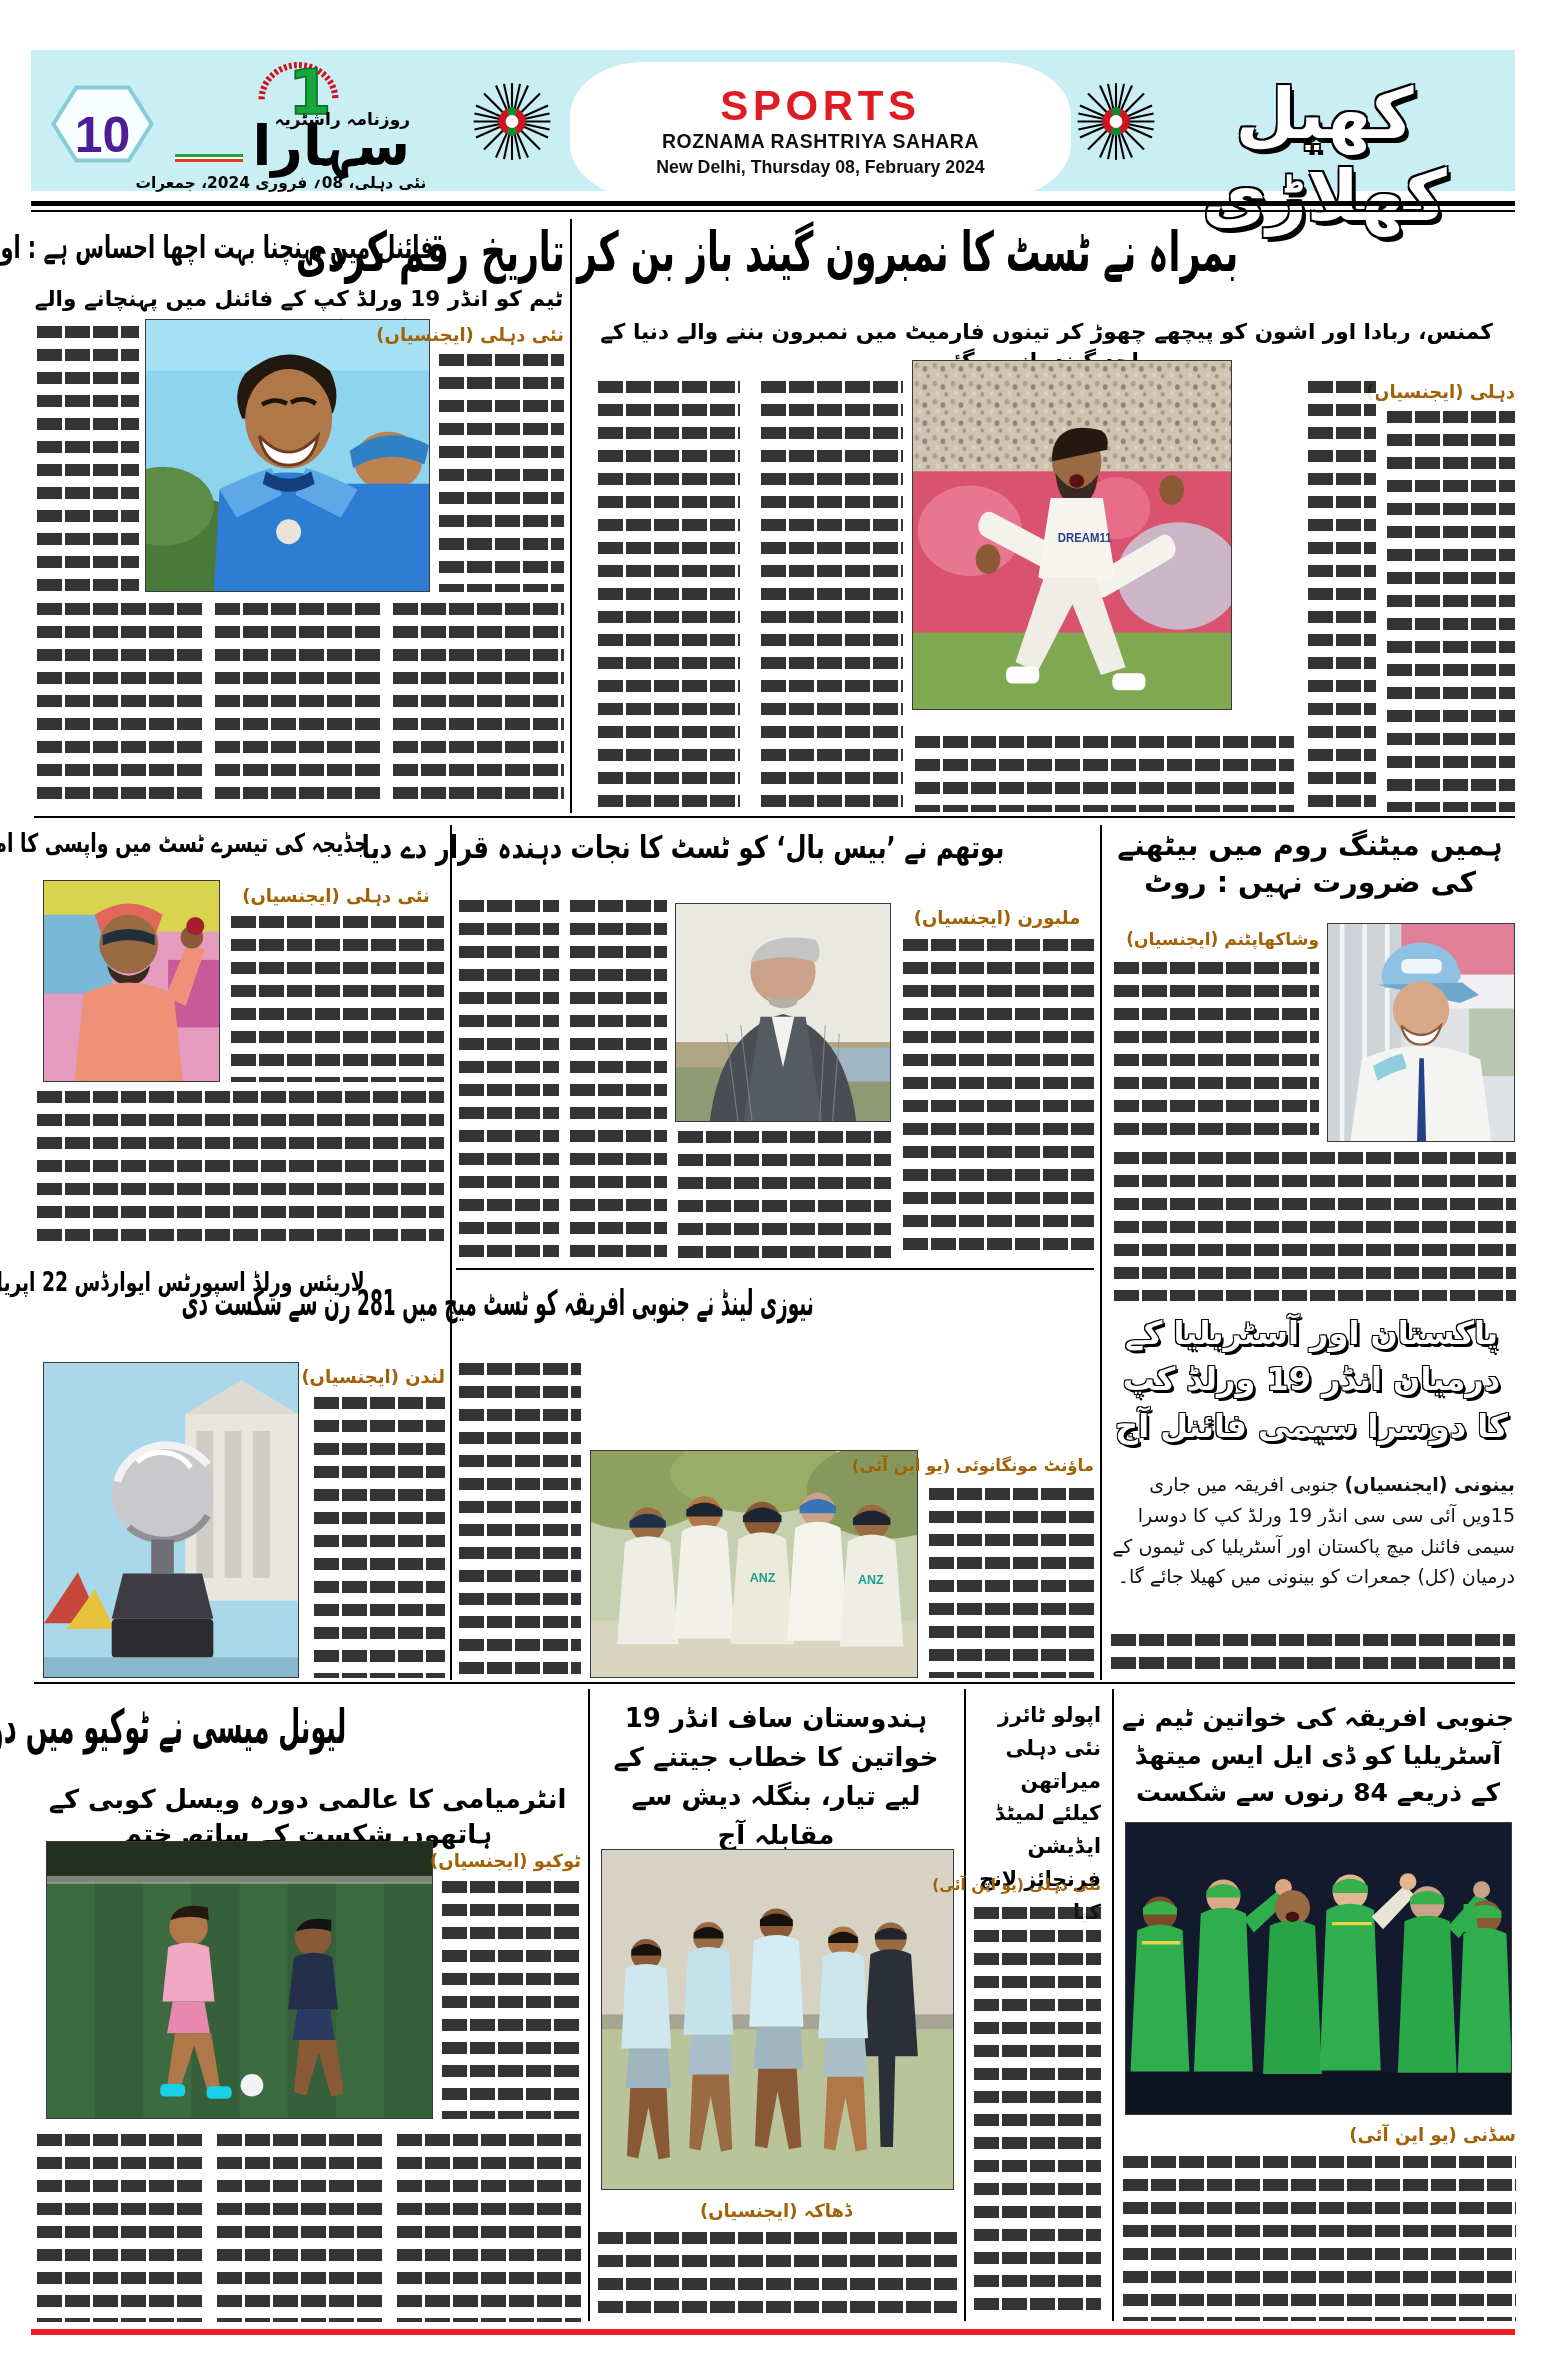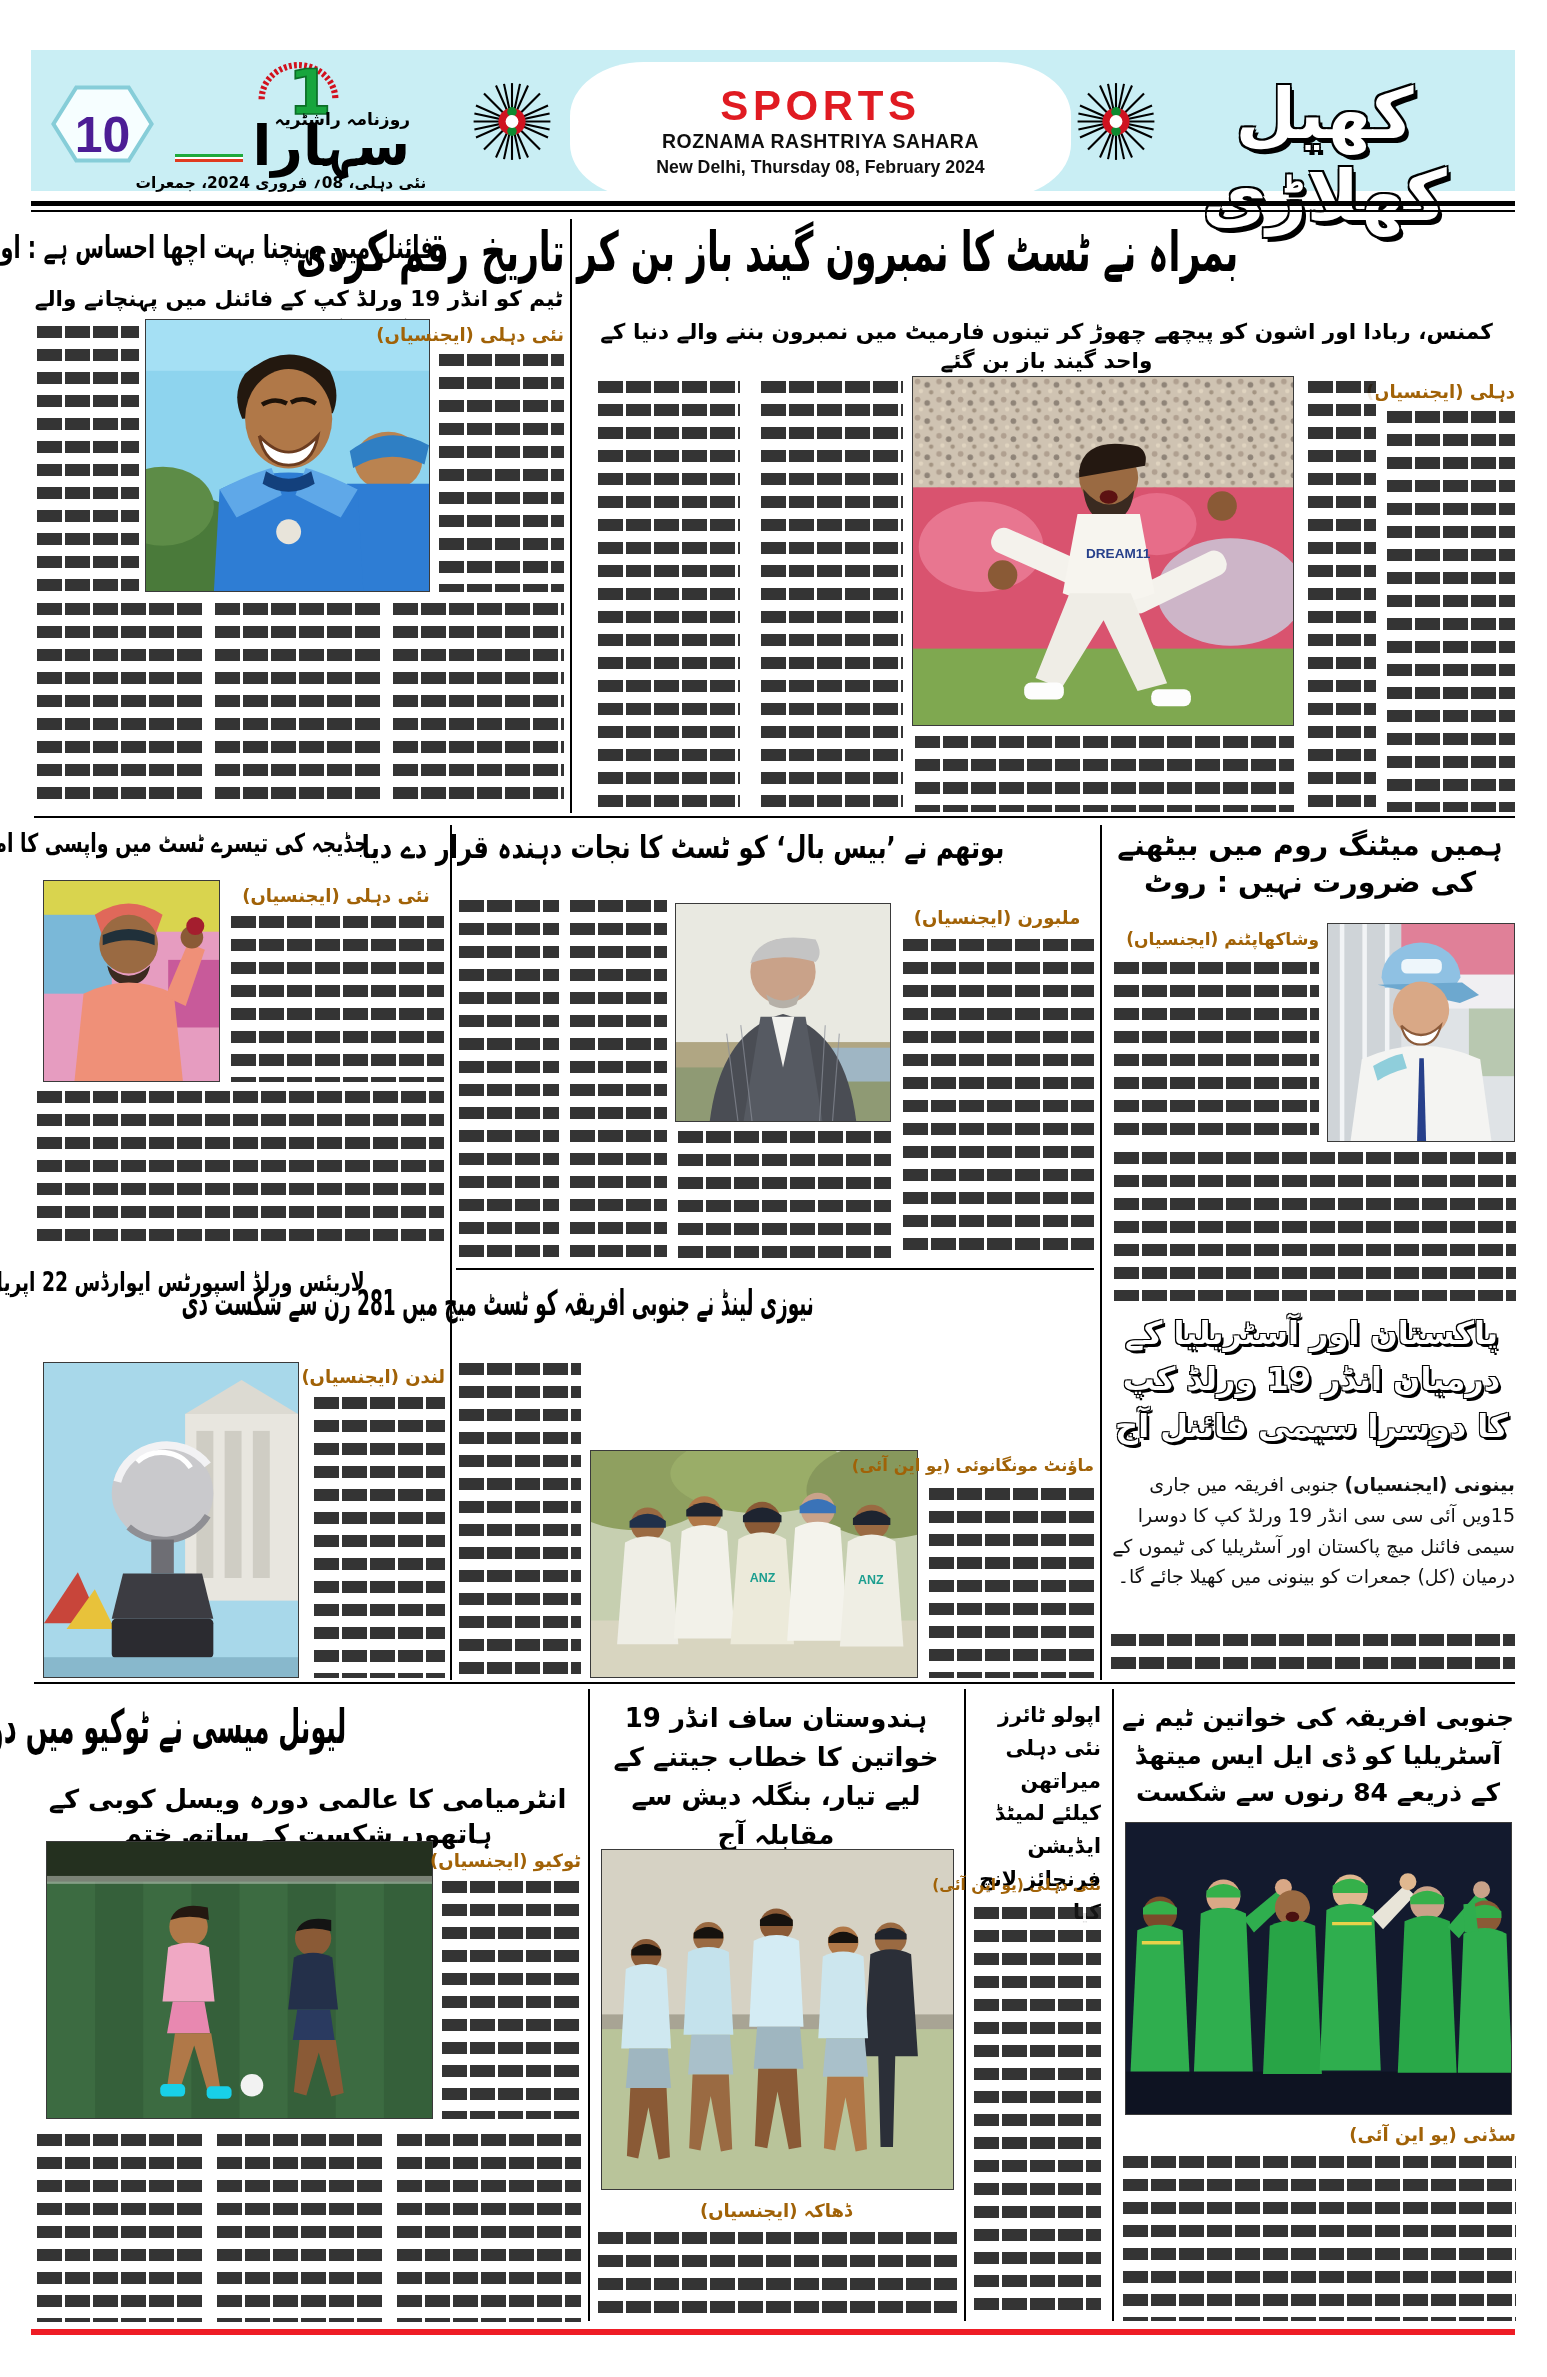--- a/index.html
+++ b/index.html
@@ -158,21 +158,21 @@
 
   <div class="abs hl" style="left:578px;top:221px;width:937px;font-size:55px;line-height:1.15;">
     <span class="fit" style="transform: scaleX(0.630027); transform-origin: center center;">بمراہ نے ٹسٹ کا نمبرون گیند باز بن کر تاریخ رقم کردی</span>
   </div>
   <div class="abs sub" style="left:578px;top:317px;width:937px;font-size:21.6px;">
     <span class="fit">کمنس، ربادا اور اشون کو پیچھے چھوڑ کر تینوں فارمیٹ میں نمبرون بننے والے دنیا کے واحد گیند باز بن گئے</span>
   </div>
   <div class="abs dl" style="left:1384px;top:381px;width:131px;">دہلی (ایجنسیاں)</div>
   <div class="abs sim" style="left:1384px;top:411px;width:131px;height:401px;"></div>
   <div class="abs sim" style="left:1305px;top:381px;width:71px;height:431px;"></div>
-  <div class="photo" style="left:912px;top:376px;width:382px;height:350px;">
+  <div class="photo" style="left:912px;top:360px;width:320px;height:350px;">
     <svg viewBox="0 0 670 615" preserveAspectRatio="none">
       <defs>
         <pattern id="crwd" width="38" height="32" patternUnits="userSpaceOnUse">
           <rect width="38" height="32" fill="#cfc3b2"></rect>
           <circle cx="8" cy="8" r="5" fill="#b0a090"></circle>
           <circle cx="25" cy="14" r="5" fill="#8f8478"></circle>
           <circle cx="14" cy="25" r="4" fill="#e0d4c0"></circle>
           <circle cx="32" cy="27" r="4" fill="#a39482"></circle>
         </pattern>
       </defs>

